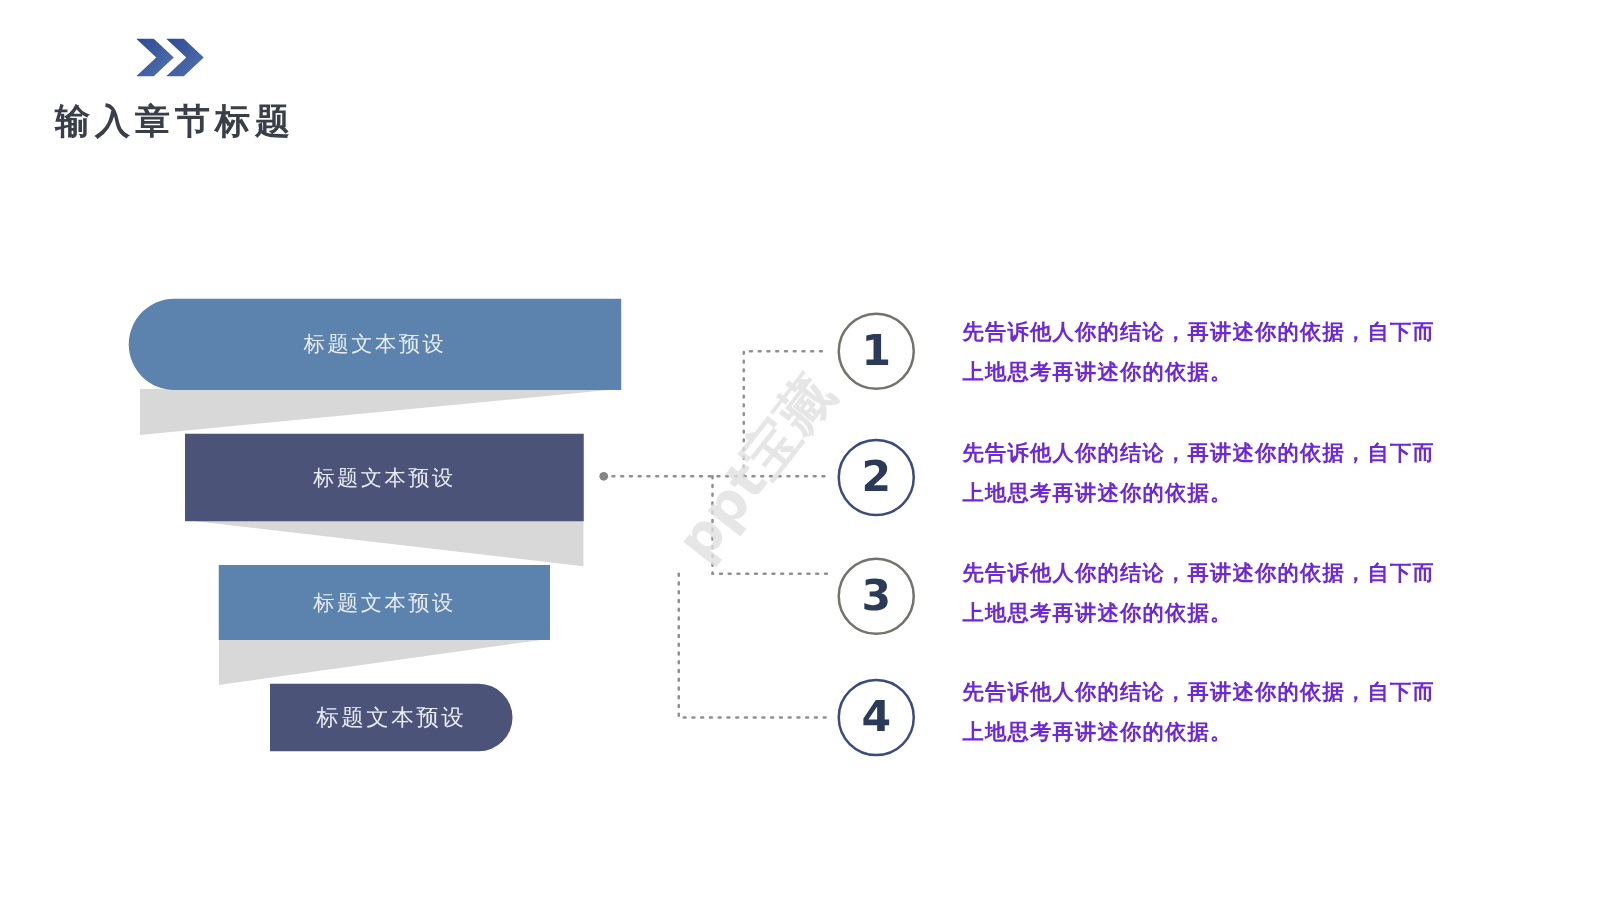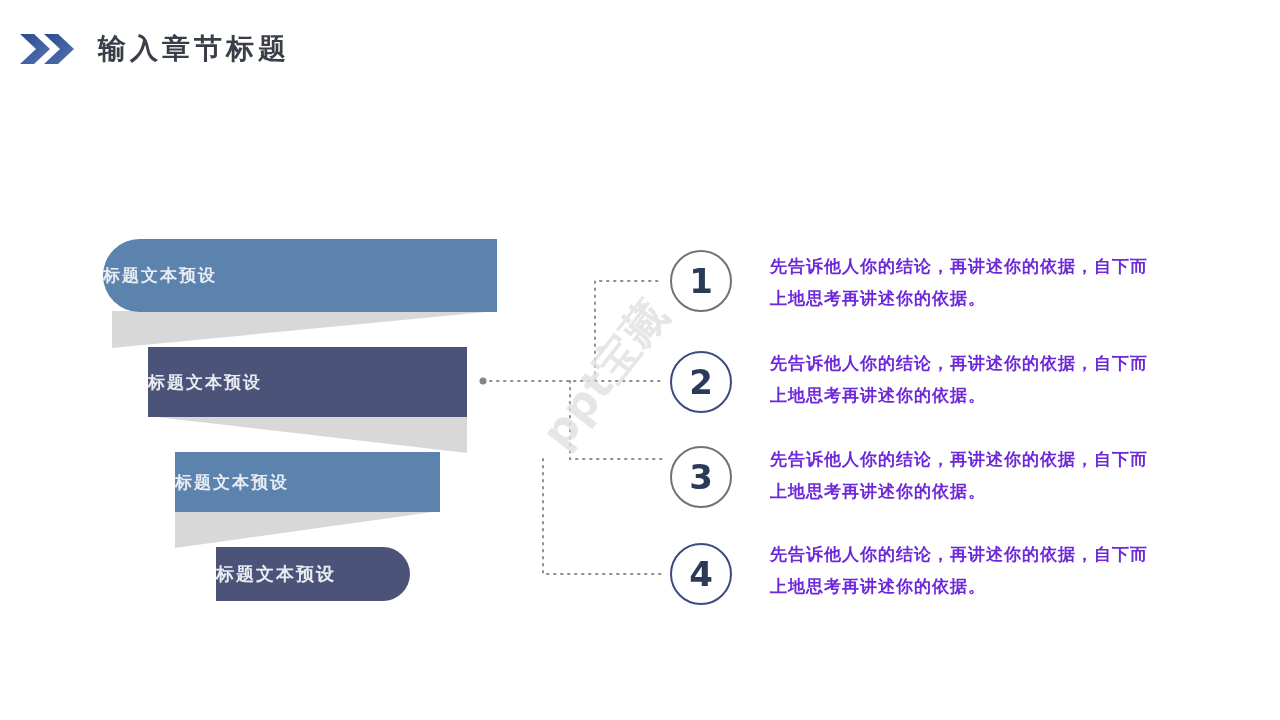--- a/index.html
+++ b/index.html
@@ -2,34 +2,34 @@
 <html><head>
 <meta charset="utf-8">
 <style>
   * { margin:0; padding:0; box-sizing:border-box; }
   html,body { background:#f2f2f2; }
   .slide {
     position:relative; width:1280px; height:720px; background:#ffffff;
     overflow:hidden; font-family:"DejaVu Sans","Liberation Sans",sans-serif;
   }
   
-  .header { position:absolute; left:20px; top:30px; display:flex; align-items:center; gap:16px; }
+  .header { position:absolute; left:44px; top:30px; display:flex; align-items:center; gap:16px;flex-direction:column; }
   .chevron-wrap { width:62px; height:32px; }
   .slide-title {
     font-size:28px; font-weight:800; color:#393e48; letter-spacing:4px;
   }
   
   .fold { position:absolute; background:#d8d8d8; z-index:1; }
   .f1 { left:112px; top:311px; width:385px; height:37px; clip-path:polygon(0 0,100% 0,0 100%); }
   .f2 { left:148px; top:416px; width:319px; height:37px; clip-path:polygon(0 0,100% 0,100% 100%); }
   .f3 { left:175px; top:511px; width:265px; height:37px; clip-path:polygon(0 0,100% 0,0 100%); }
   
   .banner {
-    position:absolute; z-index:2; display:flex; align-items:center; 
-    color:#e9edf3; font-weight:700; font-size:17px; letter-spacing:2px;
+    position:absolute; z-index:2; display:flex; align-items:center; justify-content:center;
+    color:#e9edf3; font-weight:400; font-size:17px; letter-spacing:2px;
   }
   .b1 { left:103px; top:239px; width:394px; height:73px; background:#5b83ad; border-radius:37px 0 0 37px; }
   .b2 { left:148px; top:347px; width:319px; height:70px; background:#4b5478; }
   .b3 { left:175px; top:452px; width:265px; height:60px; background:#5b83ad; }
   .b4 { left:216px; top:547px; width:194px; height:54px; background:#4b5478; border-radius:0 27px 27px 0; font-size:18px; }
   
   .connectors { position:absolute; left:0; top:0; width:1280px; height:720px; z-index:3; pointer-events:none; }
   
   .num-circle {
     position:absolute; z-index:4; width:62px; height:62px; border-radius:50%;

